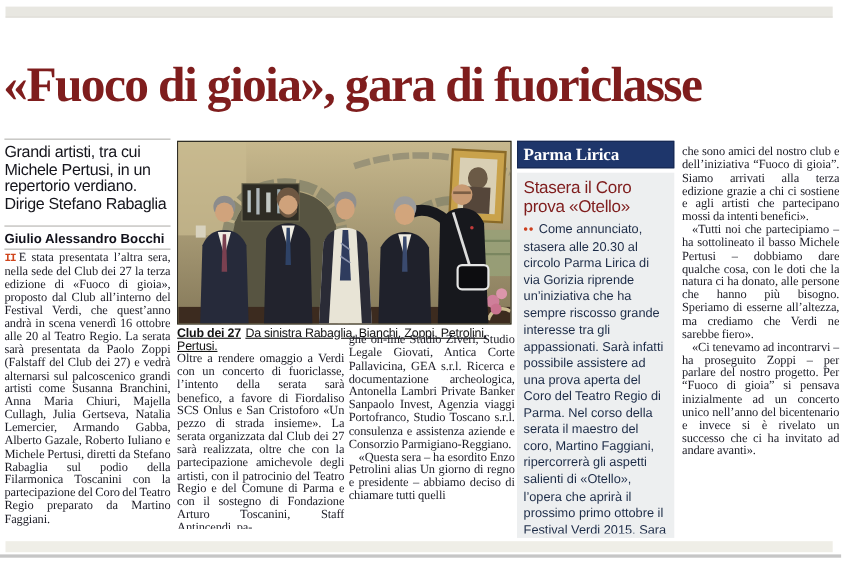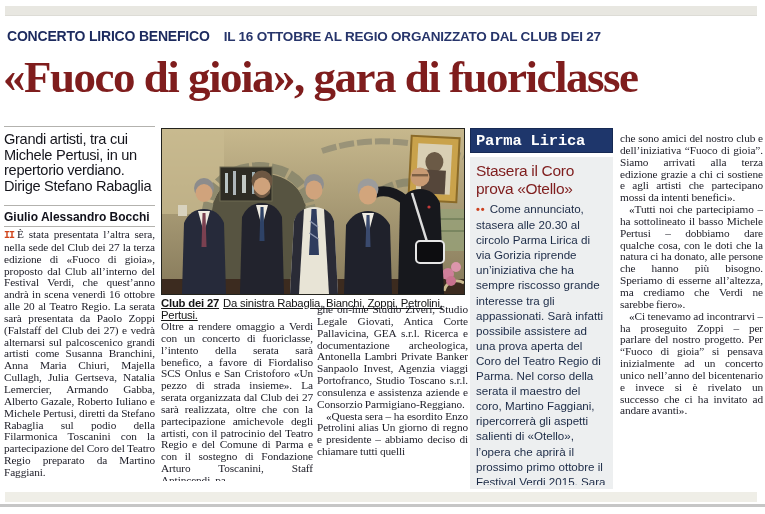--- a/index.html
+++ b/index.html
@@ -40,43 +40,40 @@
   
   #photo{left:161px;top:128px;width:302px;height:165px;border:1px solid #23231d;box-sizing:content-box;
          background:#a89a74;}
   #caption{left:161px;top:297px;width:302px;font-family:"Liberation Sans",sans-serif;
            font-size:11.3px;color:#141414;letter-spacing:-0.2px;text-decoration:underline;}
   #caption .cb{font-weight:bold;margin-right:4px;}
 
   
   #box-header{left:470px;top:128px;width:143px;height:25px;background:#1e366b;border:1px solid #162953;
               box-sizing:border-box;display:flex;align-items:center;}
-  #box-header span{color:#ffffff;font-family:Liberation Mono, monospace;font-weight:bold;
+  #box-header span{color:#ffffff;font-family:Liberation Serif, serif;font-weight:bold;
                    font-size:15.5px;padding-left:5px;letter-spacing:-0.2px;}
   #box-bg{left:470px;top:157px;width:143px;height:332px;background:#edeff0;}
   #box-title{left:476px;top:162px;width:132px;font-family:"Liberation Sans",sans-serif;
              font-weight:normal;font-size:15.5px;line-height:17.5px;color:#7f1d1d;letter-spacing:-0.3px;}
   #box-body{left:476px;top:201px;width:132px;height:284px;font-family:"Liberation Sans",sans-serif;
             font-size:11.6px;line-height:15.1px;color:#1b2a46;overflow:hidden;}
   .bullets{color:#cc3f1e;font-weight:bold;letter-spacing:1px;margin-right:4px;font-size:11px;}
 
   
   #bottom-beige{left:5px;top:492px;width:752px;height:10px;background:#efeee7;}
   #bottom-gray{left:0px;top:504px;width:765px;height:3px;background:#c6c6c6;}
 </style>
 </head>
 <body>
 
 <div id="page">
 
   <div class="abs" id="top-strip"></div>
 
-  <div class="abs" id="kicker">
-    <span class="k1">CONCERTO LIRICO BENEFICO</span><span class="k2">IL 16 OTTOBRE AL REGIO ORGANIZZATO DAL CLUB DEI 27</span>
-  </div>
 
   <div class="abs" id="headline">«Fuoco di gioia», gara di fuoriclasse</div>
 
   <div class="abs rule" id="rule-a"></div>
   <div class="abs" id="standfirst">Grandi artisti, tra cui Michele Pertusi, in un repertorio verdiano. Dirige Stefano Rabaglia</div>
   <div class="abs rule" id="rule-b"></div>
   <div class="abs" id="byline">Giulio Alessandro Bocchi</div>
   <div class="abs rule" id="rule-c"></div>
 
   <div class="abs bodytext" id="col1">

